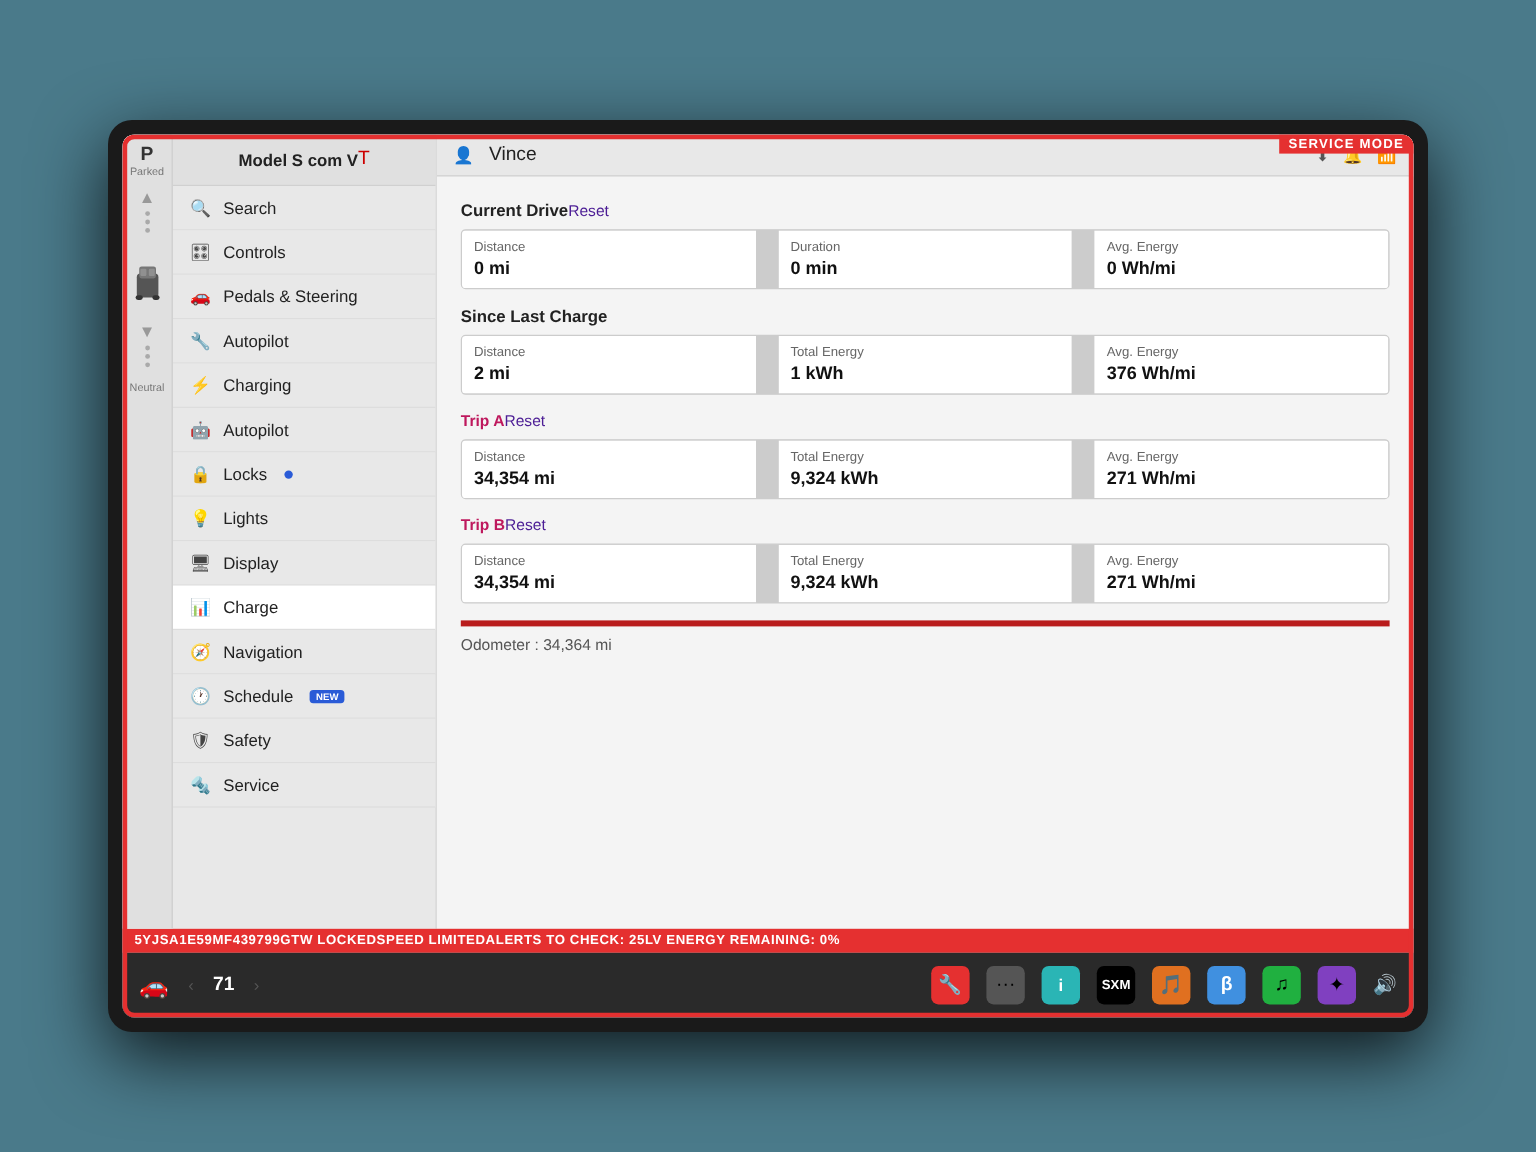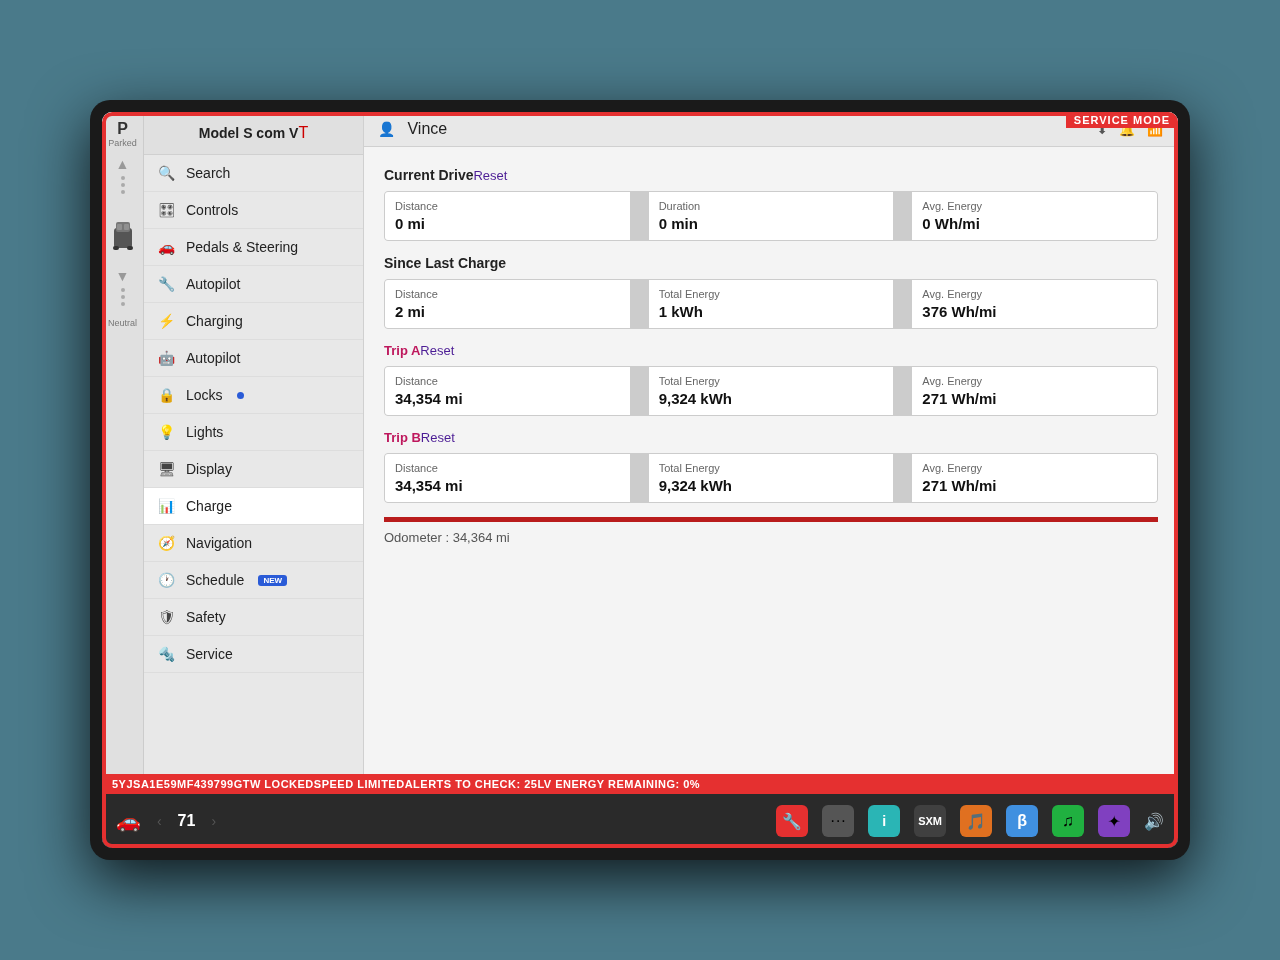--- a/index.html
+++ b/index.html
@@ -269,21 +269,21 @@
     .taskbar-app-icon {
       width: 32px;
       height: 32px;
       border-radius: 6px;
       display: flex;
       align-items: center;
       justify-content: center;
       font-size: 16px;
     }
     .app-red { background: #e53030; }
-    .app-blue { background: #404040; }
+    .app-blue { background: #000000; }
     .app-teal { background: #2ab5b5; }
     .app-orange { background: #e07020; }
     .app-lightblue { background: #4090e0; }
     .app-green { background: #20b040; }
     .app-multi { background: #8040c0; }
     .volume-icon {
       color: #aaa;
       font-size: 16px;
     }
     .status-bar-left-wrapper {

